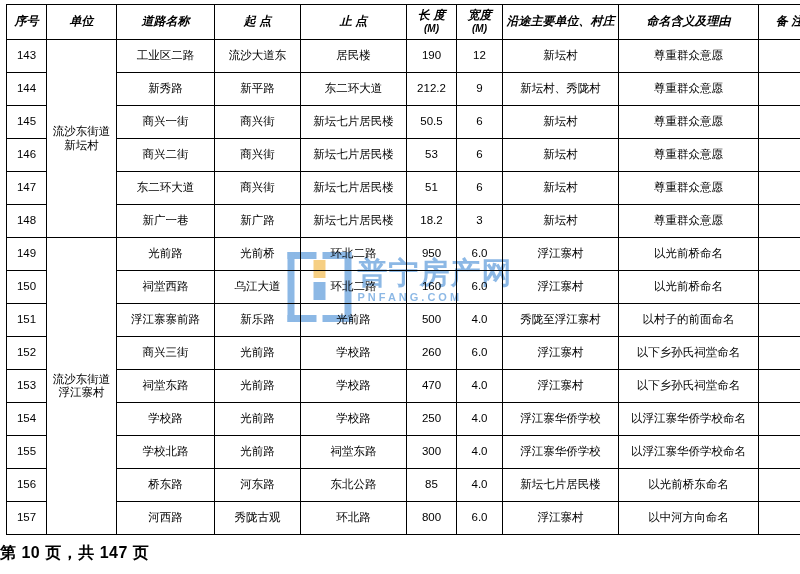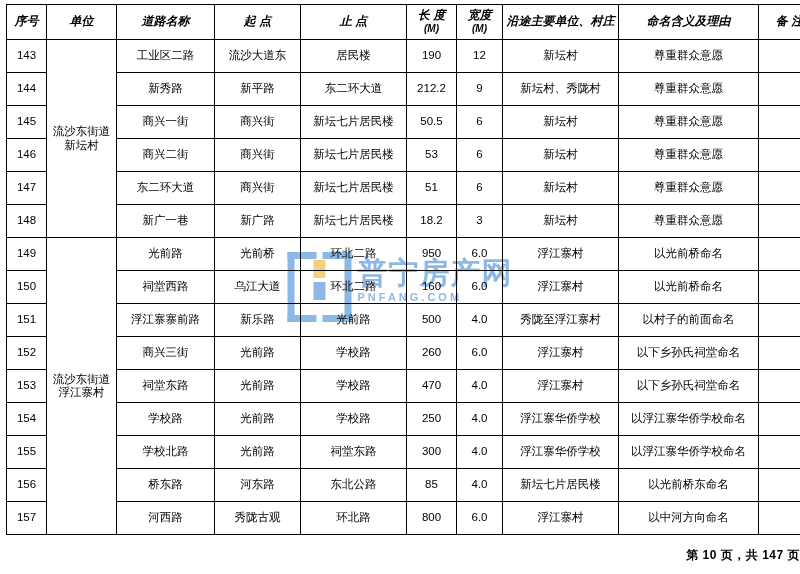--- a/index.html
+++ b/index.html
@@ -80,22 +80,22 @@
     font-weight: normal;
     font-size: 11.5px;
     line-height: 1.3;
   }
 
   .footer {
     position: absolute;
     left: 0;
     right: 0;
     bottom: 10px;
-    text-align: right;
-    font-size: 12px;
+    text-align: left;
+    font-size: 16px;
     font-weight: bold;
     letter-spacing: 0.5px;
   }
 
   
   .watermark {
     position: absolute;
     left: 50%;
     top: 252px;
     transform: translateX(-50%);

